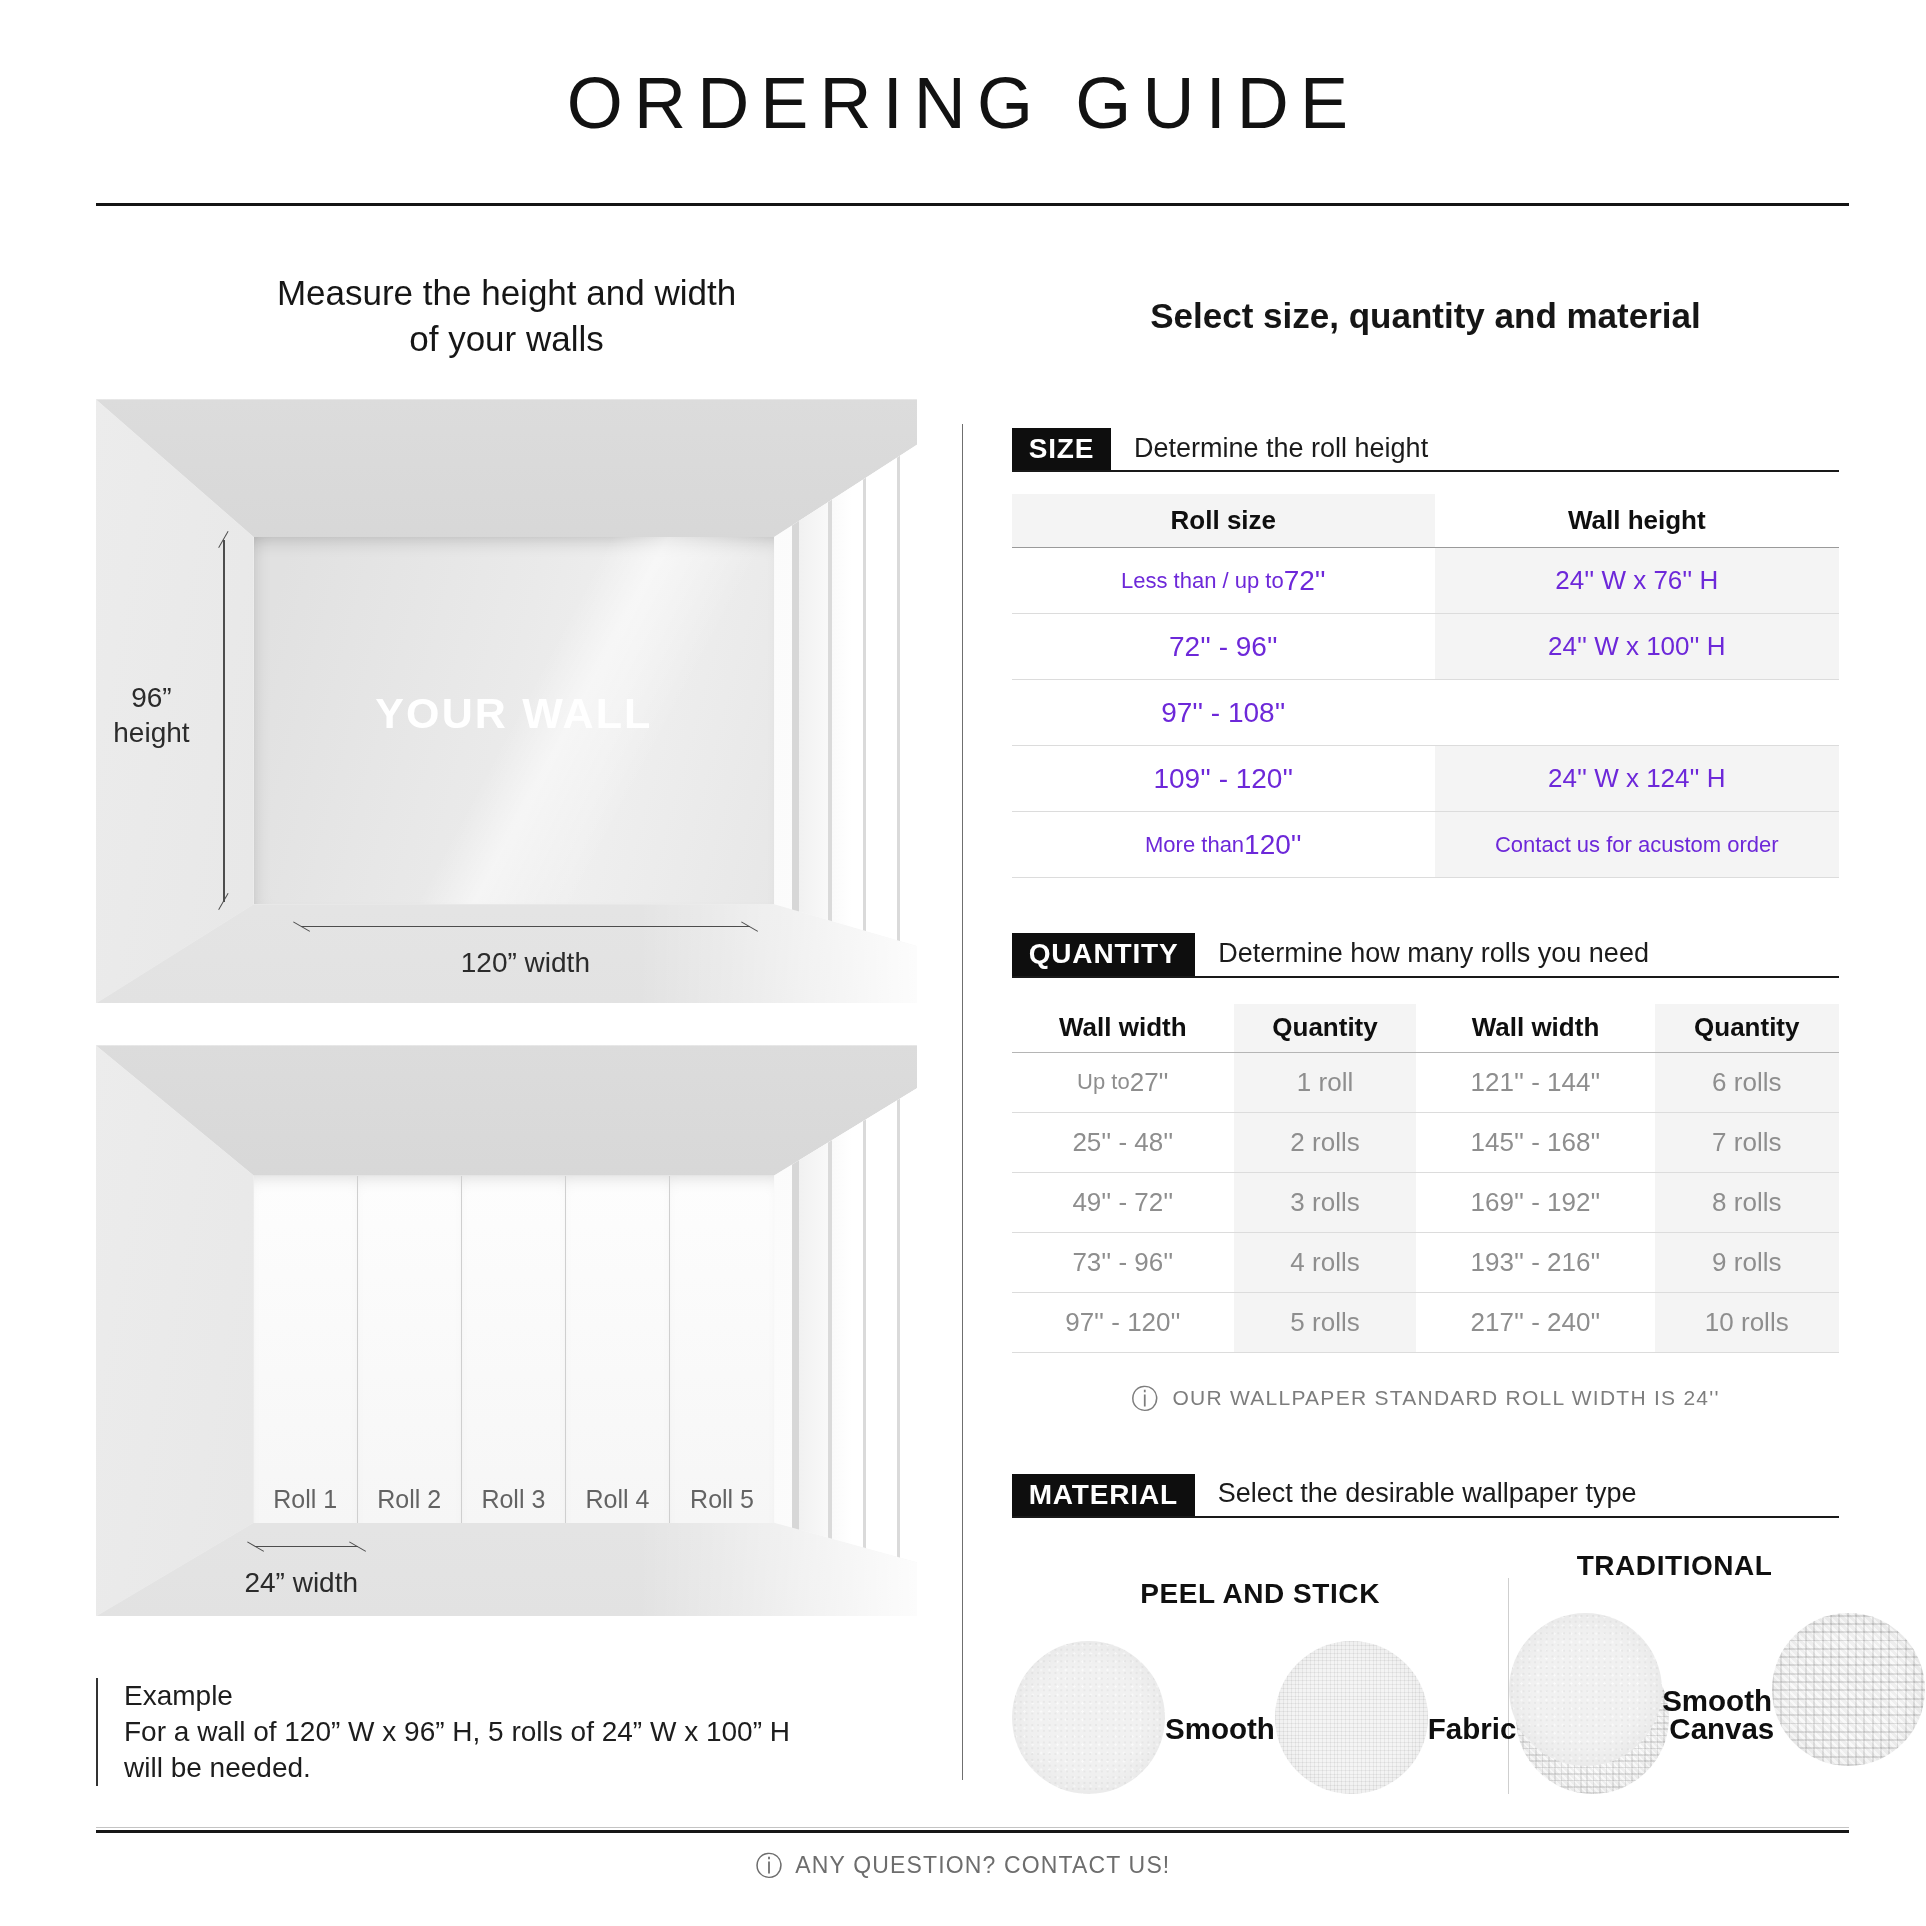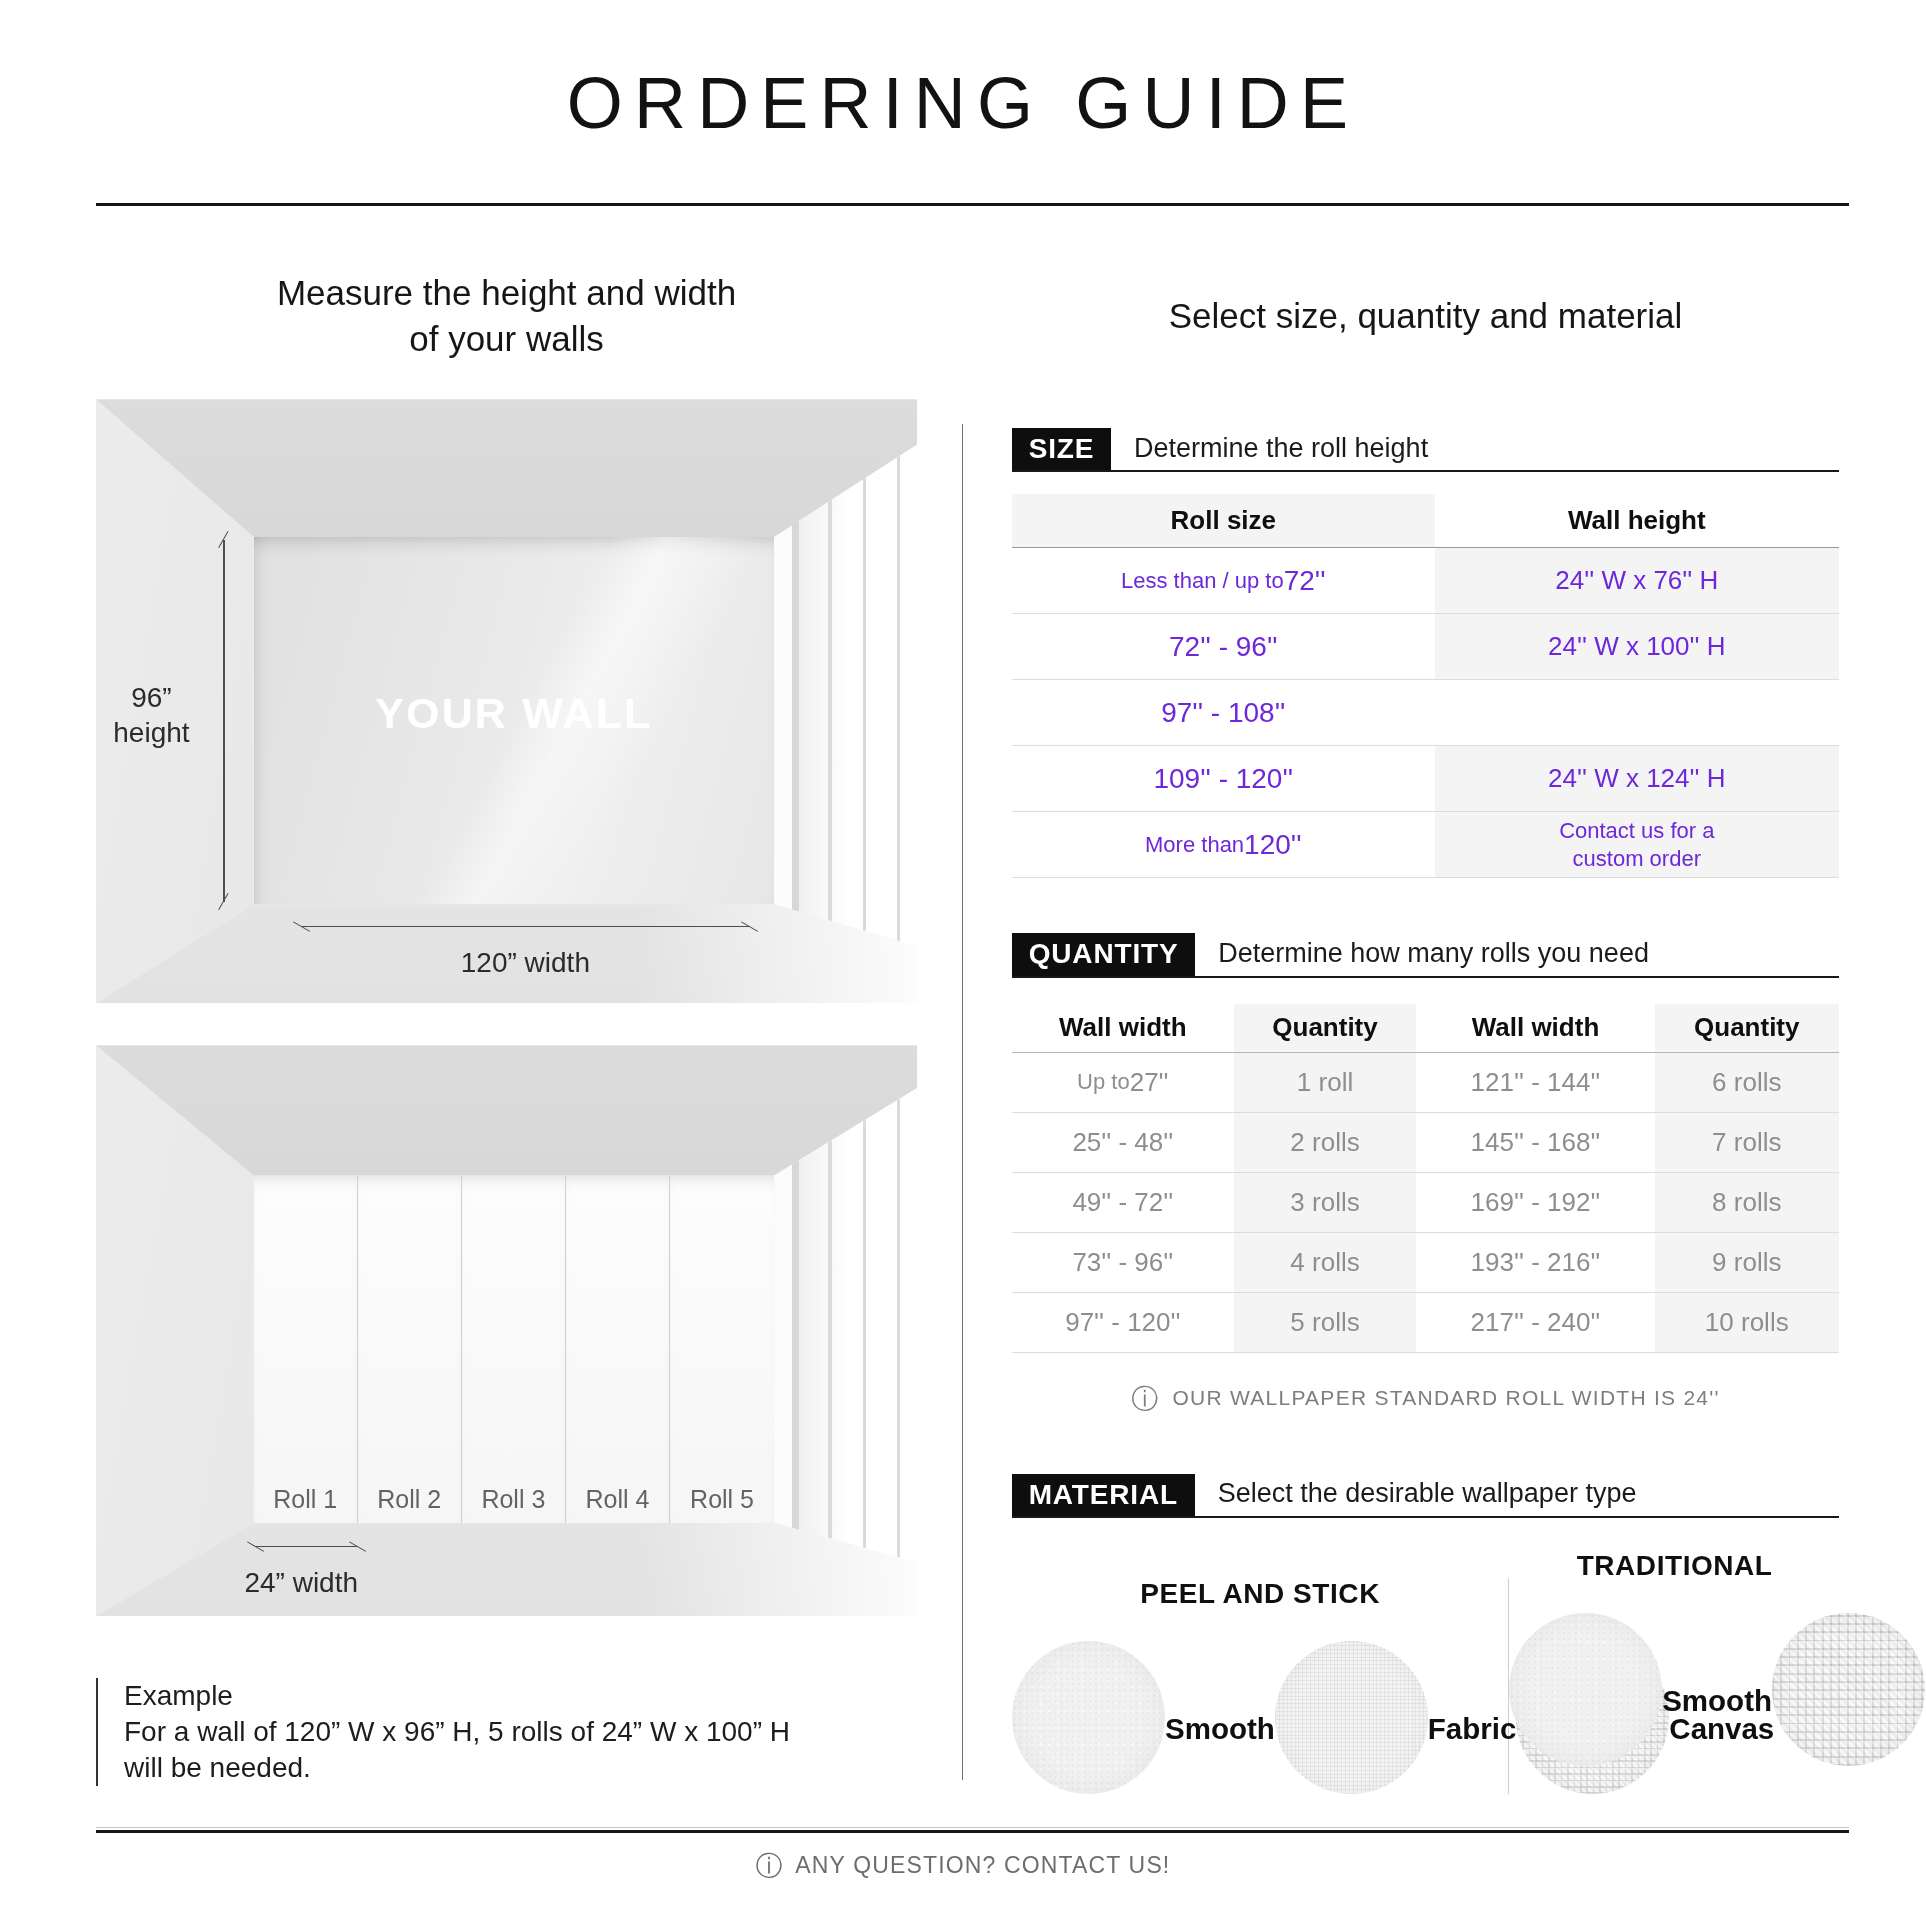--- a/index.html
+++ b/index.html
@@ -10,21 +10,21 @@
   .title{position:absolute;top:62px;left:0;width:100%;text-align:center;
          font-size:72px;font-weight:400;letter-spacing:.155em;color:#121212;white-space:nowrap;}
   .top-rule{position:absolute;top:203px;left:96px;width:1753px;height:2.6px;background:#141414;}
 
   
   .left-col{position:absolute;left:96px;top:270px;width:821px;}
   .right-col{position:absolute;left:1012px;top:270px;width:827px;}
   .col-divider{position:absolute;left:962px;top:424px;width:1.3px;height:1356px;background:#6f6f6f;}
 
   h2.col-head{margin:0;text-align:center;font-size:35px;line-height:1.32;font-weight:400;color:#161616;}
-  .right-col h2.col-head{margin-top:23px;}
+  .right-col h2.col-head{margin-top:23px;font-weight:bold;}
 
   
   .room{position:relative;width:821px;margin:0;padding:0;background:#f3f3f3;overflow:hidden;}
   .fig1{height:604px;margin-top:37px;}
   .fig2{height:571px;margin-top:42px;}
   .room .ceiling{position:absolute;inset:0;background:linear-gradient(to bottom,#dcdcdc,#cccccc 85%);
      clip-path:polygon(0 0,100% 0,100% 7.5%,82.6% 22.8%,19.2% 22.8%);}
   .room .sidewall{position:absolute;inset:0;background:linear-gradient(100deg,#ececec,#dedede 90%);
      clip-path:polygon(0 0,19.2% 22.8%,19.2% 83.6%,0 100%);}
   .room .floor{position:absolute;inset:0;background:linear-gradient(to bottom,#efefef,#e2e2e2);
@@ -80,21 +80,21 @@
 
   
   .size-table{margin-top:22px;}
   .s-row{display:grid;grid-template-columns:51.1% 48.9%;border-bottom:0.6px solid #dcdcdc;}
   .s-head{border-bottom:1.3px solid #9a9a9a;}
   .s-cell{display:flex;align-items:center;justify-content:center;text-align:center;
      font-size:26px;color:#6d28d9;min-height:65px;}
   .s-head .s-cell{font-weight:700;color:#0f0f0f;min-height:53px;}
   .shade{background:#f4f4f4;}
   .sm{font-size:22px;} .bg{font-size:28px;}
-  .two{flex-direction:column;justify-content:center;font-size:22px;line-height:1.25;}
+  .two{justify-content:center;font-size:22px;line-height:1.25;}
 
   
   .qty-table{margin-top:26px;}
   .q-row{display:grid;grid-template-columns:26.8% 22.1% 28.8% 22.3%;border-bottom:0.6px solid #dcdcdc;}
   .q-head{border-bottom:0.6px solid #b5b5b5;}
   .q-cell{display:flex;align-items:center;justify-content:center;text-align:center;
      font-size:26px;color:#8e8e8e;min-height:59px;}
   .q-head .q-cell{font-weight:700;color:#0f0f0f;min-height:48px;}
 
   .note{margin-top:32px;display:flex;justify-content:center;align-items:center;gap:13px;

